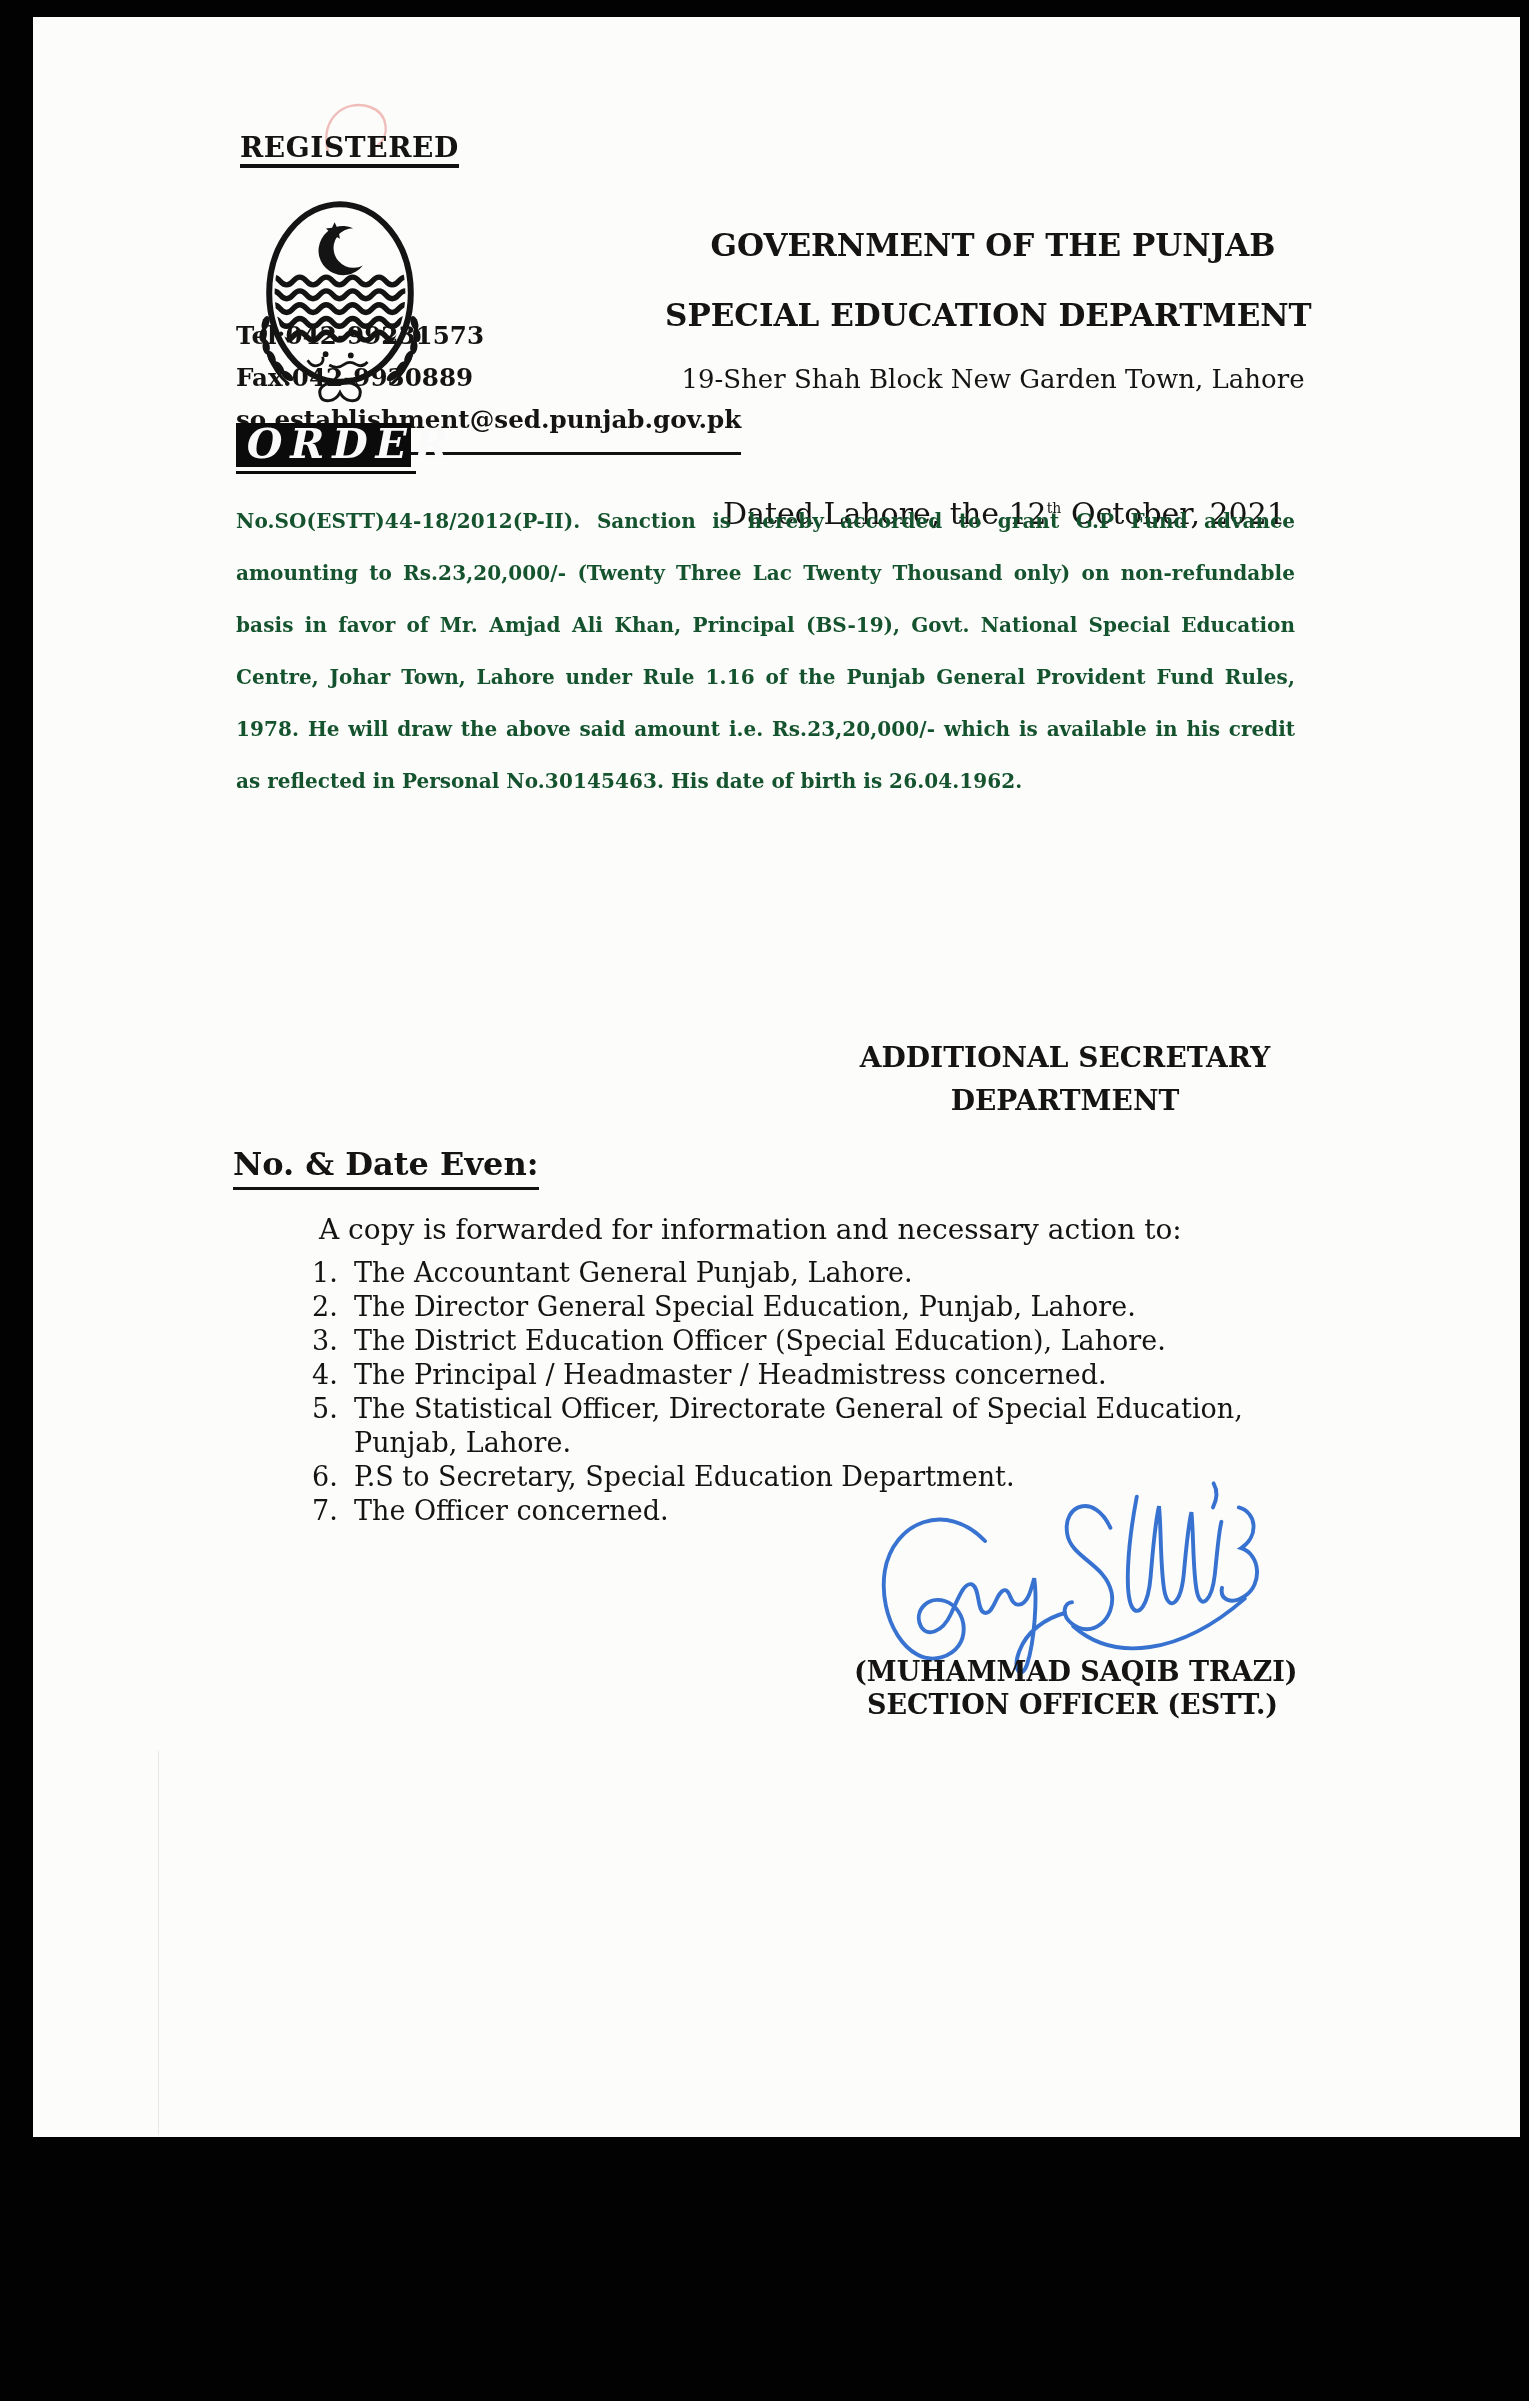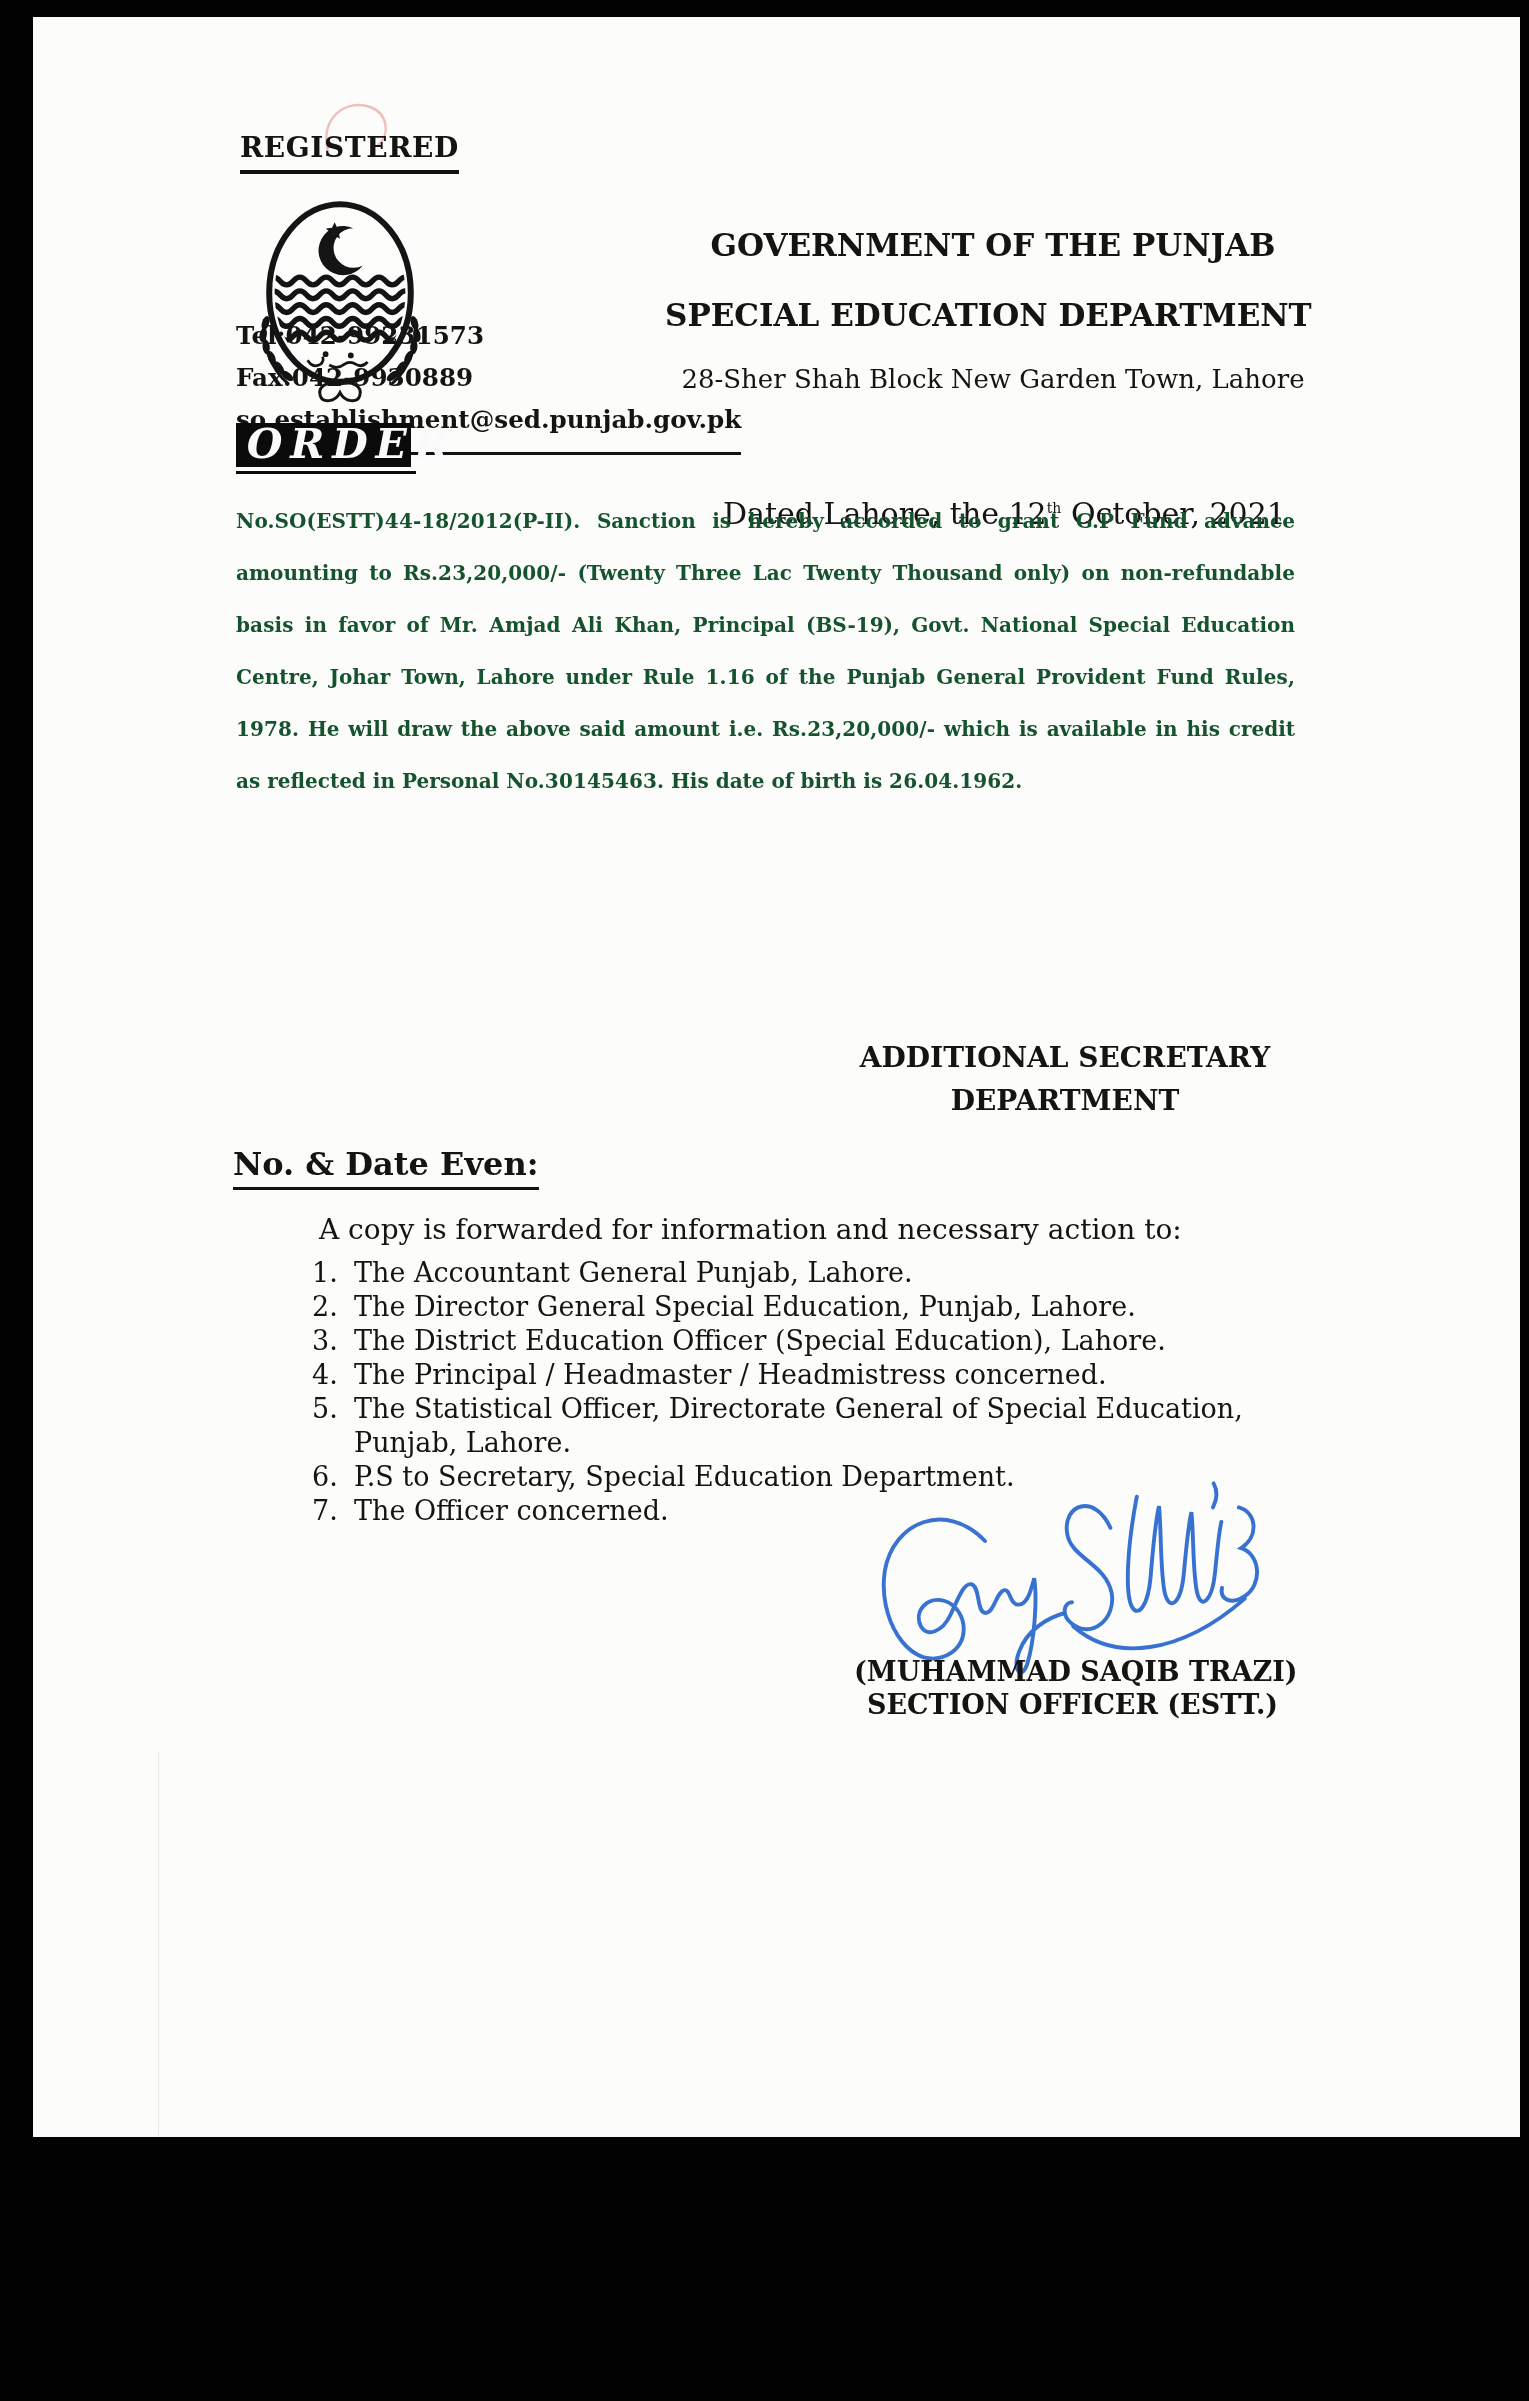--- a/index.html
+++ b/index.html
@@ -11,21 +11,21 @@
     font-family:"DejaVu Serif","Liberation Serif",serif;
   }
   .page{
     position:absolute;left:33px;top:17px;width:1487px;height:2120px;
     background:#fcfcfa;
     color:#151412;
   }
   .abs{position:absolute;}
   .registered{
     font-weight:bold;font-size:28px;letter-spacing:0.6px;
-    border-bottom:4.2px solid #121212;padding-bottom:6px;
+    border-bottom:4.2px solid #121212;
   }
   .hdr-center{width:624px;text-align:center;}
   .hdr-bold{font-weight:bold;font-size:31px;white-space:nowrap;}
   .hdr-addr{font-size:26px;white-space:nowrap;}
   .dated{font-size:30px;white-space:nowrap;}
   .dated sup{font-size:14px;vertical-align:super;}
   .contact{font-weight:bold;font-size:24.6px;white-space:nowrap;}
   .contact-email{border-bottom:3px solid #121212;padding-bottom:18px;display:inline-block;}
   .order-box{
     width:175px;height:44px;line-height:43px;
@@ -113,21 +113,21 @@
     </g>
   </svg>
 
   <div class="abs hdr-center" style="left:648px;top:210px;">
     <div class="hdr-bold">GOVERNMENT OF THE PUNJAB</div>
   </div>
   <div class="abs hdr-center" style="left:632px;top:280px;">
     <div class="hdr-bold">SPECIAL EDUCATION DEPARTMENT</div>
   </div>
   <div class="abs hdr-center" style="left:648px;top:347px;">
-    <div class="hdr-addr">28-Sher Shah Block New Garden Town, Lahore</div>
+    <div class="hdr-addr">19-Sher Shah Block New Garden Town, Lahore</div>
   </div>
 
   <div class="abs contact" style="left:203px;top:304px;">Tel:042-99231573</div>
   <div class="abs contact" style="left:203px;top:346px;">Fax:042-9930889</div>
   <div class="abs contact" style="left:203px;top:388px;">
     <span class="contact-email">so.establishment@sed.punjab.gov.pk</span>
   </div>
 
   <div class="abs dated" style="left:690px;top:479px;"><span>Dated Lahore, the 12</span><sup>th</sup><span> October, 2021</span></div>
 

